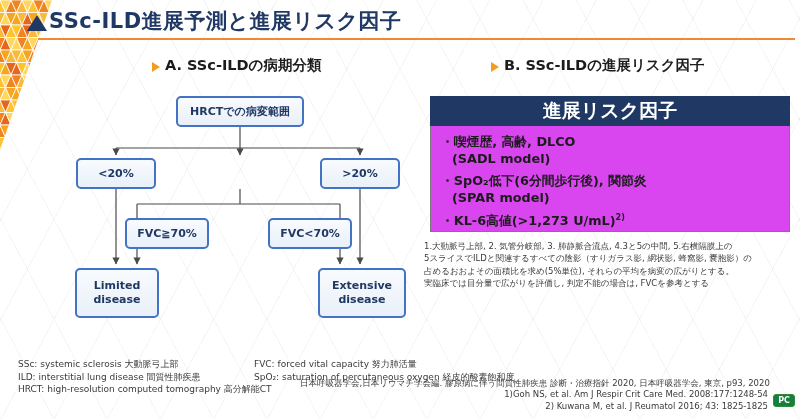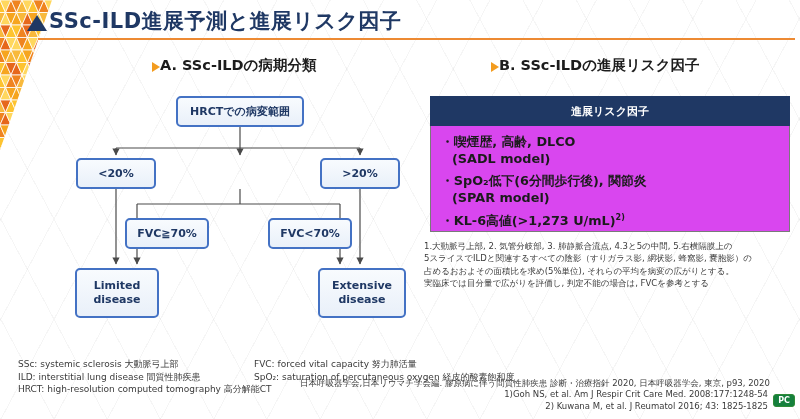--- a/index.html
+++ b/index.html
@@ -26,21 +26,21 @@
   }
   .page-title {
     position:absolute; left:49px; top:7px;
     font-size:21px; font-weight:bold; color:#1f3864; letter-spacing:0.5px; white-space:nowrap;
   }
   .title-underline {
     position:absolute; left:38px; top:38px; width:757px; height:2px; background:#ed8a33;
   }
 
   .section-header {
-    position:absolute; display:flex; align-items:center; 
+    position:absolute; display:flex; align-items:center; gap:5px;
     font-size:14.5px; font-weight:bold; color:#1c1c1c; white-space:nowrap;
   }
   .section-header.a { left:152px; top:56px; }
   .section-header.b { left:483px; top:56px;padding-left:8px; }
   .tri-right {
     width:0; height:0; border-top:5px solid transparent; border-bottom:5px solid transparent;
     border-left:8px solid #f39c1f; margin-top:2px;
   }
 
   
@@ -57,21 +57,21 @@
   .n-ind  { left:177px; top:158px; width:126px; height:31px; }
   .n-gt20 { left:320px; top:158px; width:80px;  height:31px; }
   .n-fge  { left:125px; top:218px; width:84px;  height:31px; }
   .n-flt  { left:268px; top:218px; width:84px;  height:31px; }
   .n-lim  { left:75px;  top:268px; width:84px;  height:50px; }
   .n-ext  { left:318px; top:268px; width:88px;  height:50px; }
 
   
   .risk-header {
     position:absolute; left:430px; top:96px; width:360px; height:30px;
-    background:#1f3864; color:#fff; font-size:11px; font-weight:bold;
+    background:#1f3864; color:#fff; font-size:19px; font-weight:bold;
     display:flex; align-items:center; justify-content:center;
   }
   .risk-body {
     position:absolute; left:430px; top:126px; width:360px; height:106px;
     background:#d946ef; border:1px solid #7a7a7a; border-top:none;
     padding:8px 10px 0 10px; color:#1b1b1b;
   }
   .risk-item { margin-bottom:6px; }
   .risk-main { font-size:12.8px; font-weight:600; line-height:1.3; }
   .risk-sub  { font-size:12.8px; font-weight:600; line-height:1.3; padding-left:11px; }

